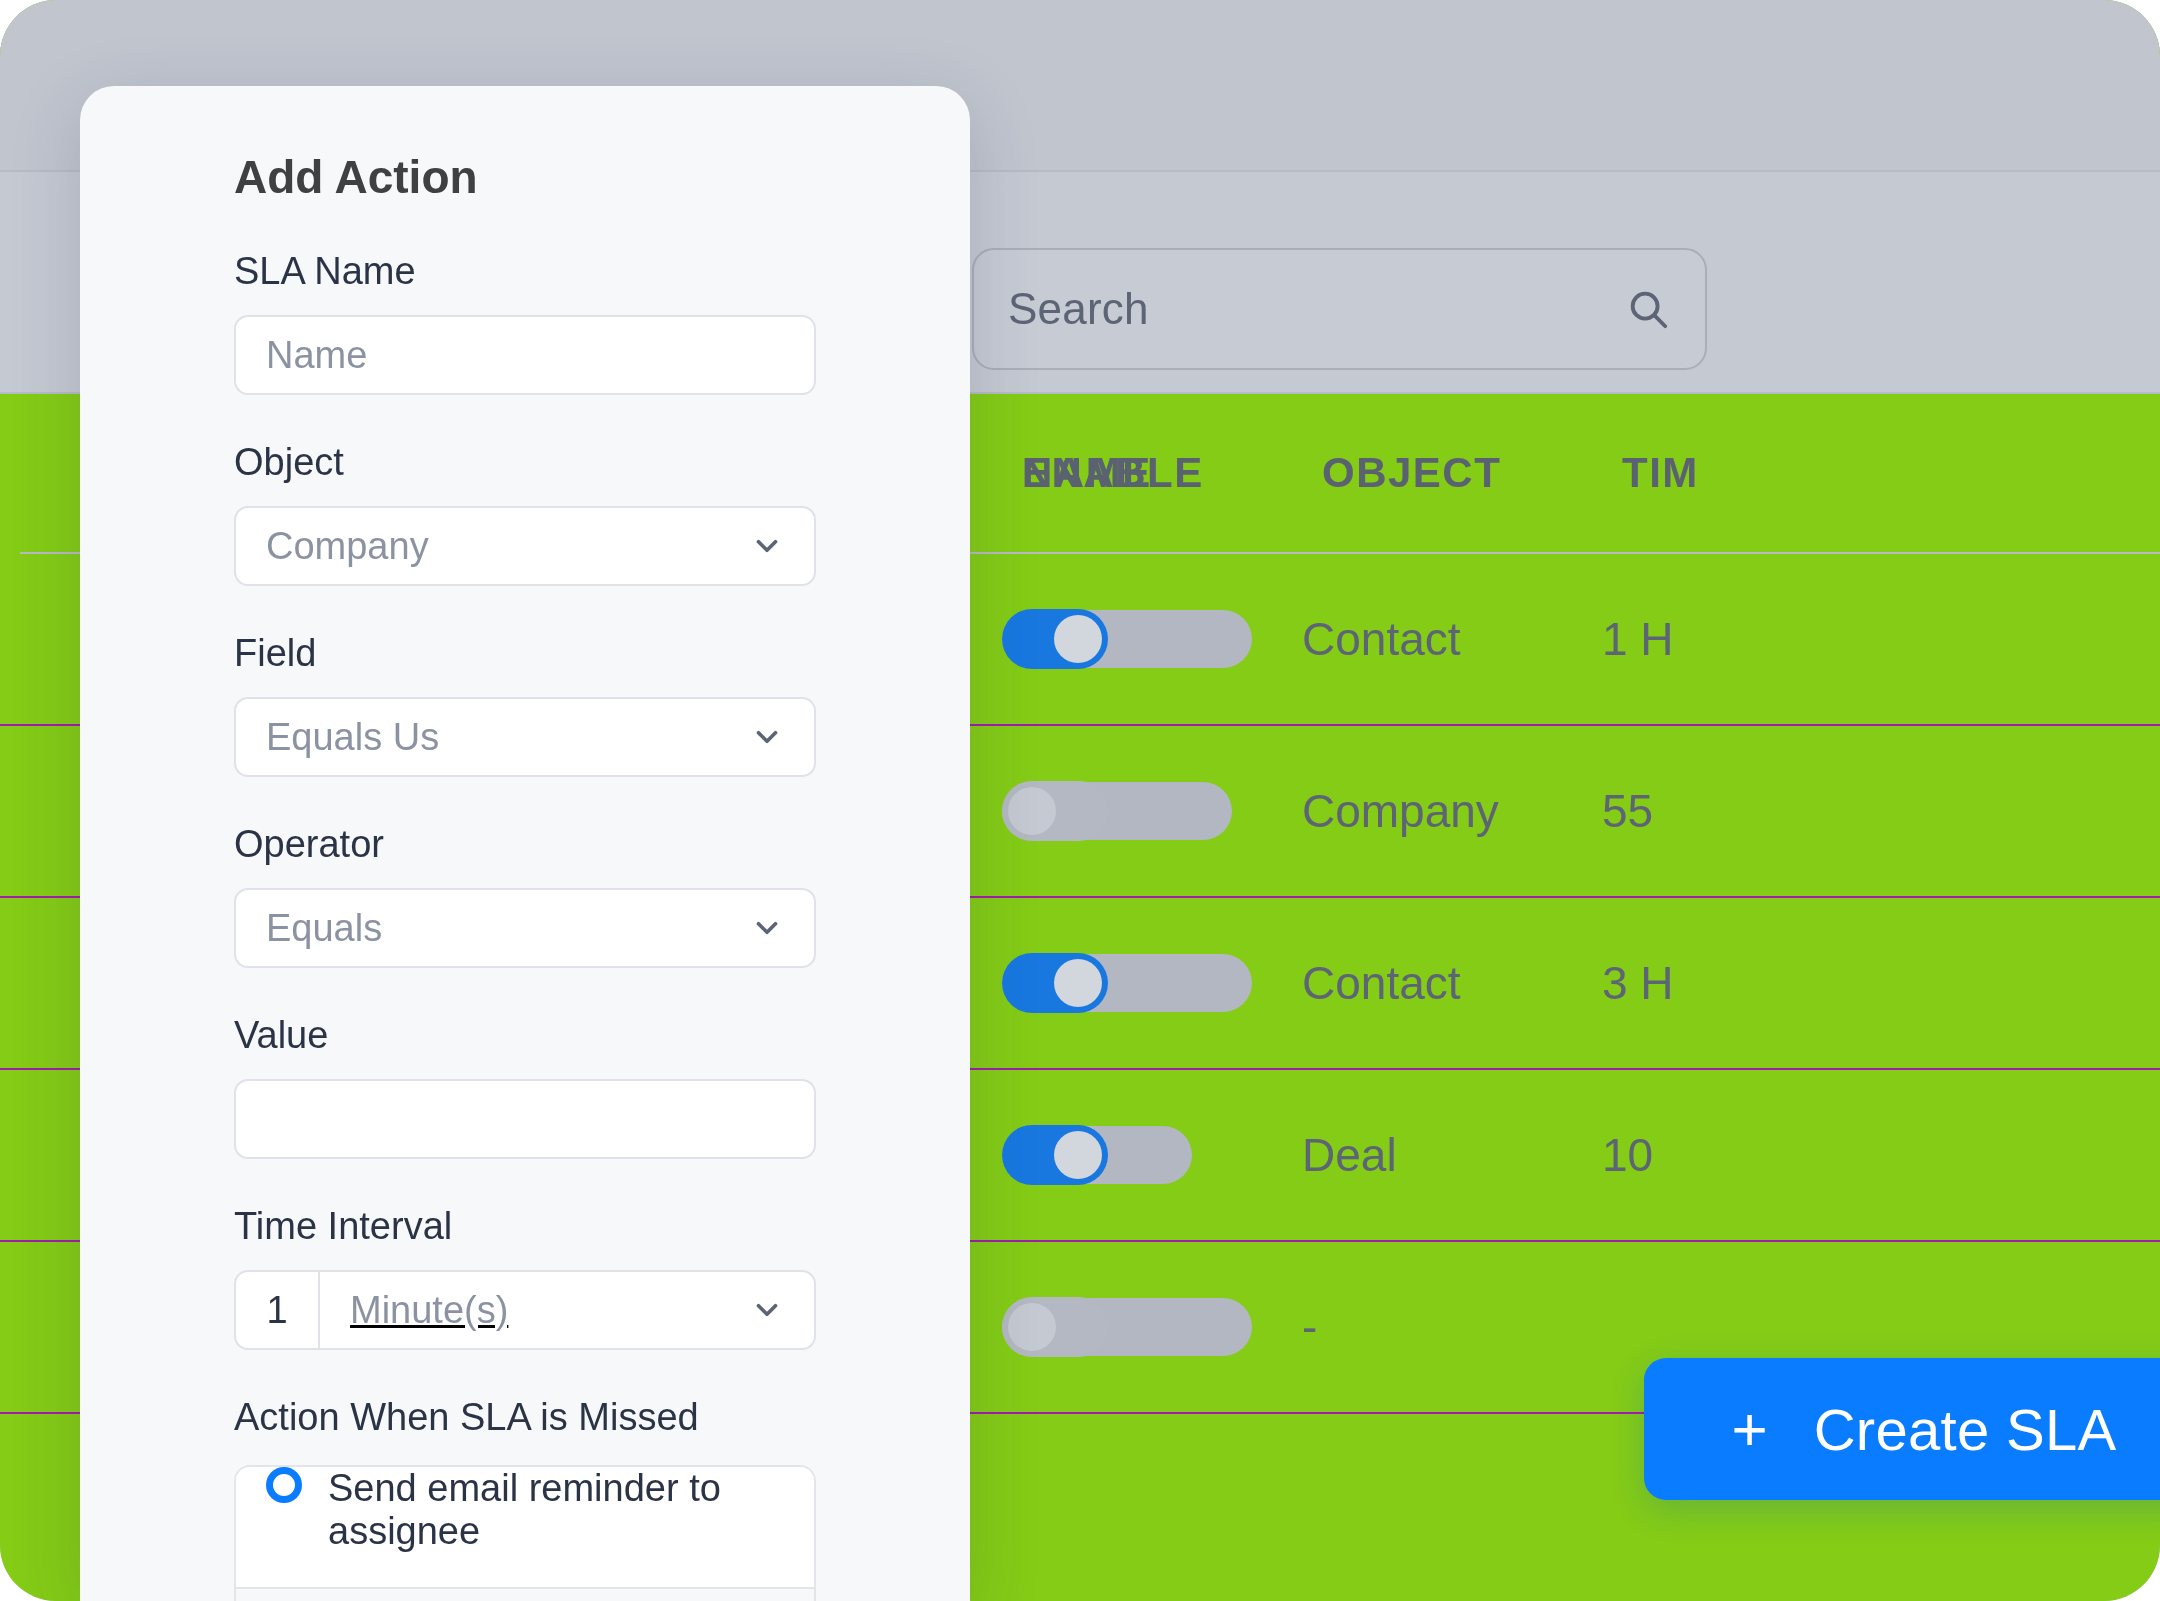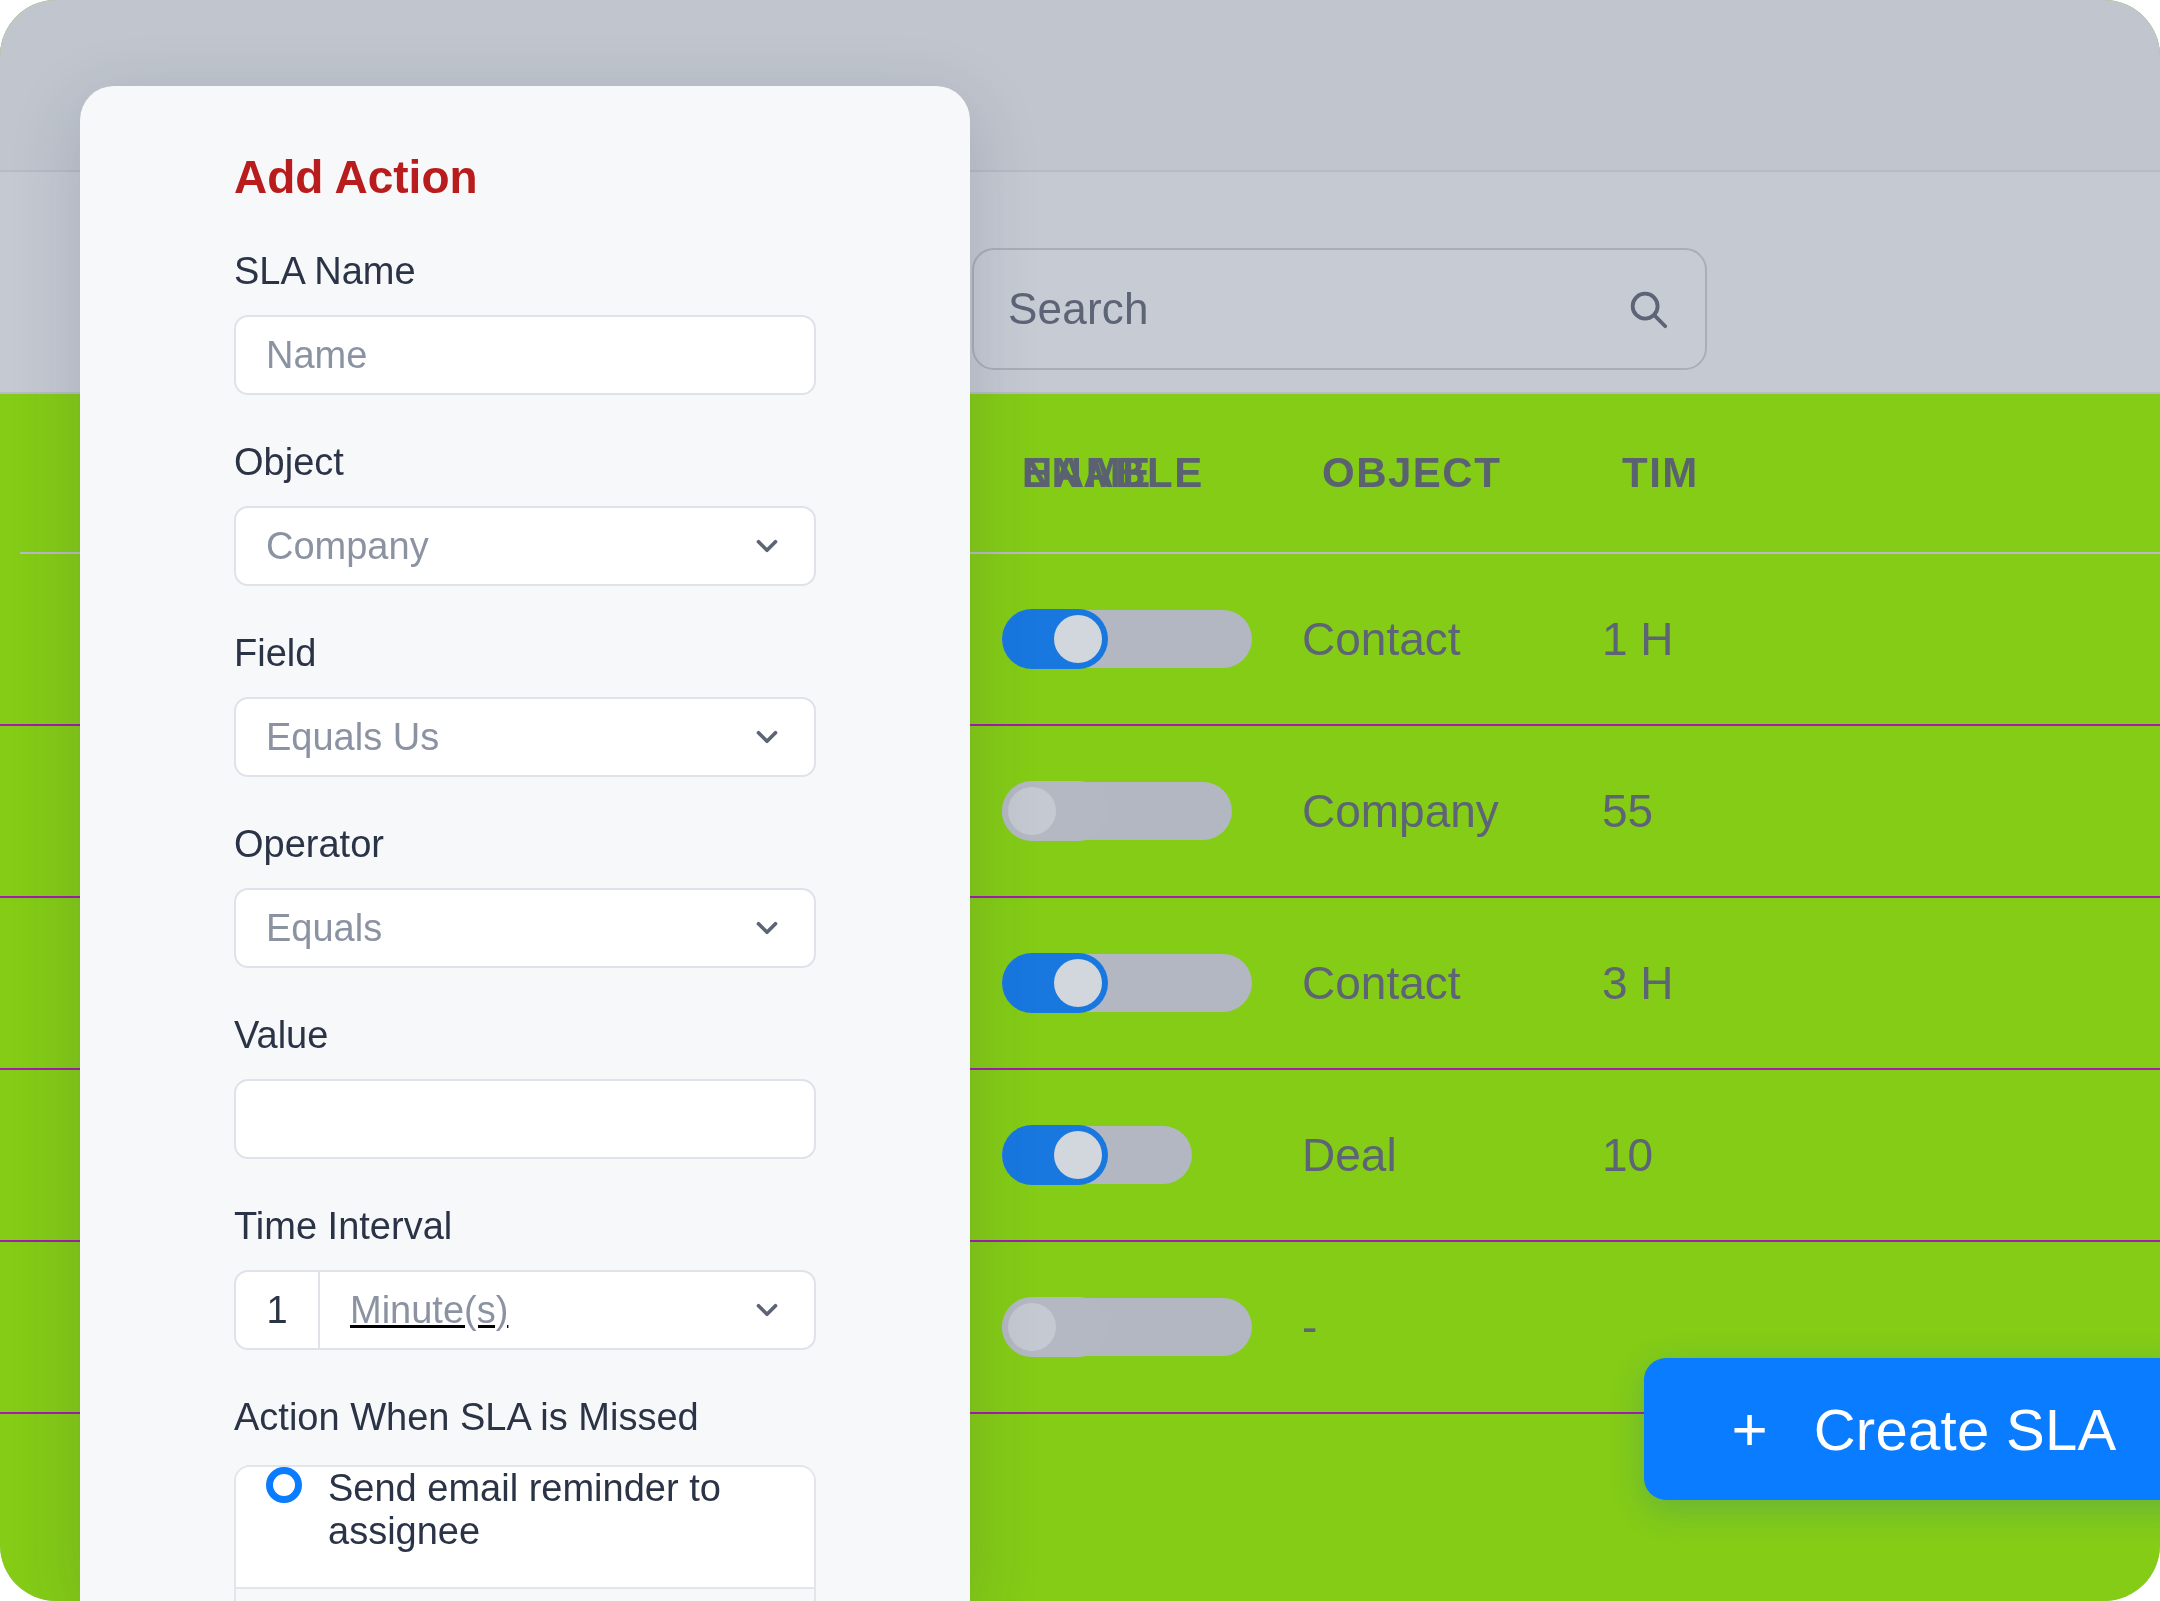--- a/index.html
+++ b/index.html
@@ -108,21 +108,21 @@
     position:absolute; left:80px; top:86px;
     width:890px; height:1515px;
     background:#f7f8fa;
     border-radius:34px 34px 0 0;
     box-shadow:0 18px 70px rgba(40,50,70,.18);
     padding:0 154px 0 154px;
     overflow:hidden;
   }
   .panel-title {
     margin-top:64px;
-    font-size:46px; font-weight:bold; color:#b91c1c;
+    font-size:46px; font-weight:bold; color:#404040;
   }
   .fld { margin-top:46px; }
   .fld-label {
     font-size:38px; color:#2b3346; margin-bottom:22px;
   }
   .control {
     height:80px;
     background:#ffffff;
     border:2px solid #dfe2e8;
     border-radius:14px;

